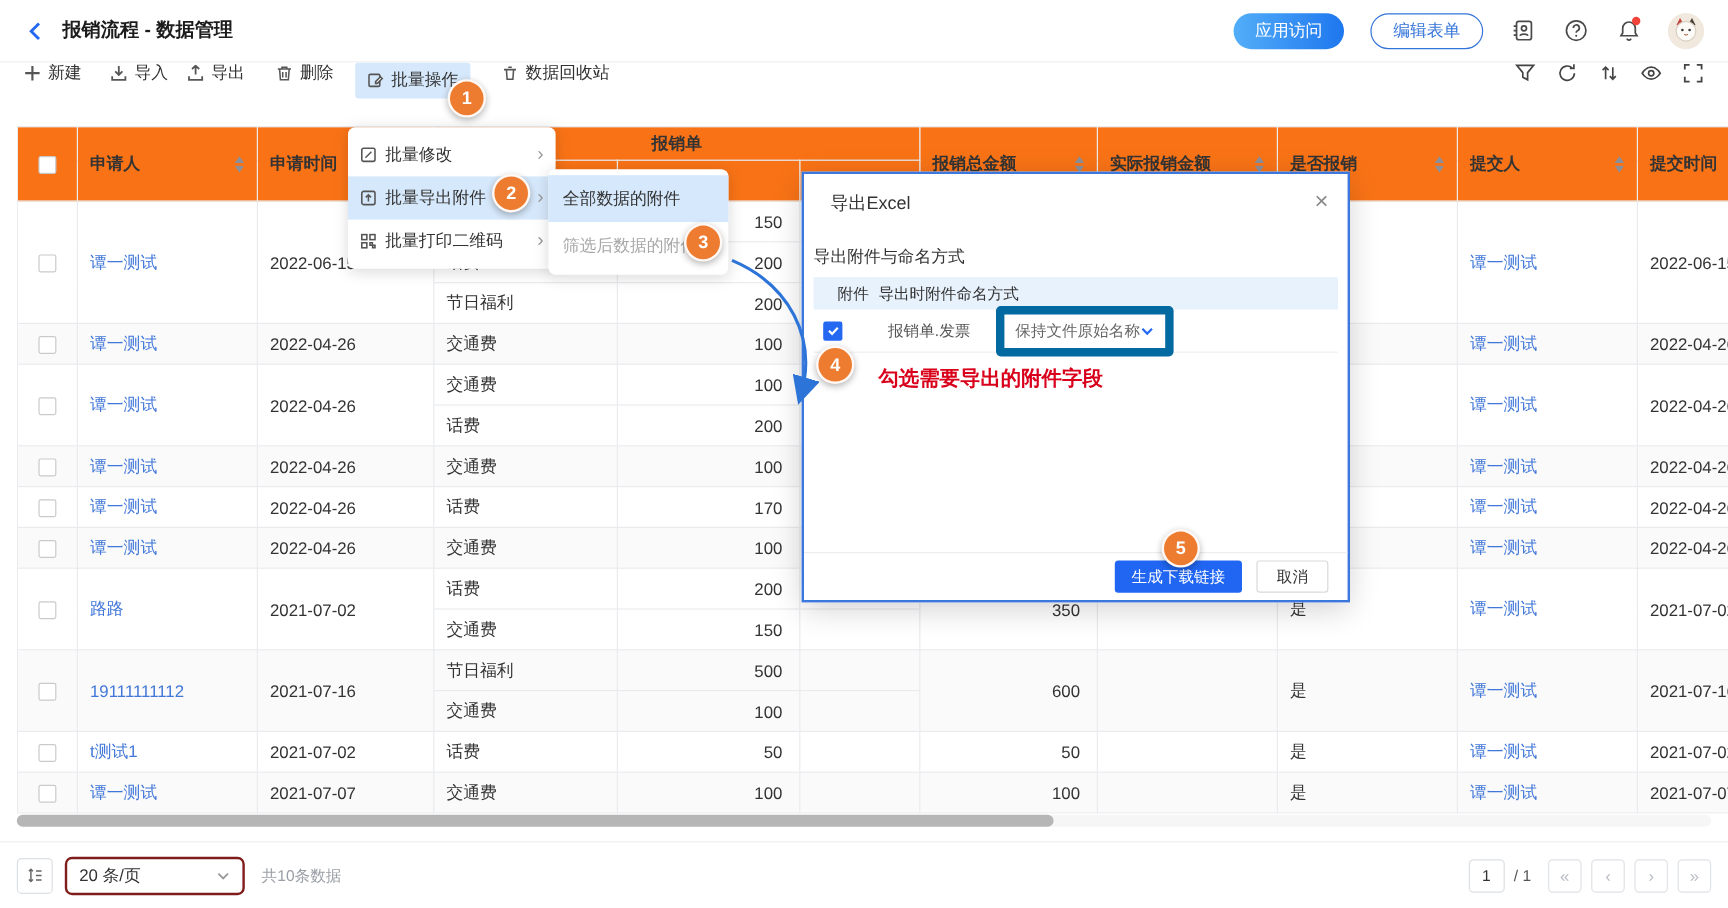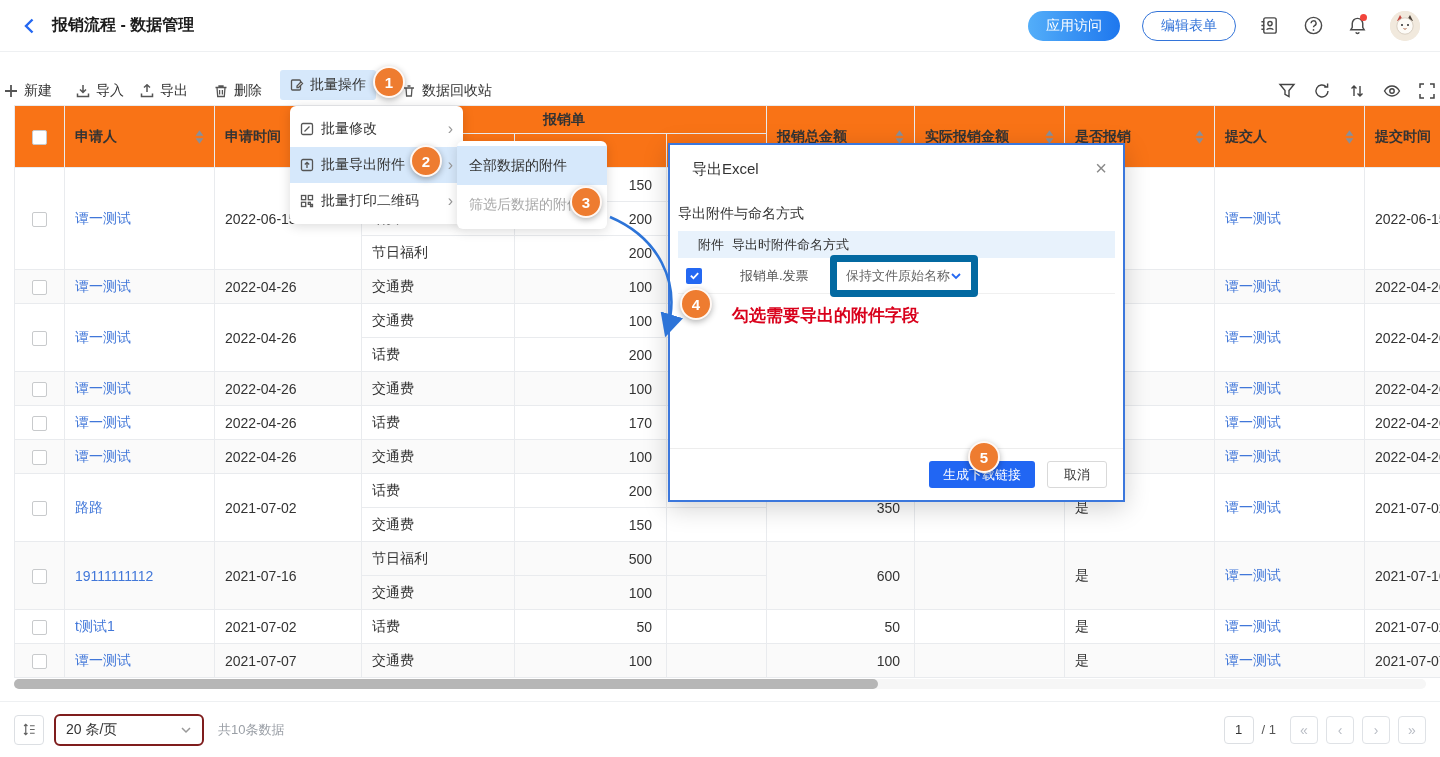--- a/index.html
+++ b/index.html
@@ -17,21 +17,21 @@
     font-size:14px; background:linear-gradient(90deg,#53aef9,#1e77ee); cursor:pointer; }
   .pill-outline { height:30px; padding:0 18px; border:1px solid #3374d9; border-radius:16px;
     color:#3374d9; font-size:14px; background:#fff; cursor:pointer; }
   .top-icon { width:22px; height:22px; color:#4a4a4a; position:relative; display:flex;
     align-items:center; justify-content:center; cursor:pointer; }
   .bell-dot { position:absolute; top:-1px; right:1px; width:7px; height:7px; border-radius:50%; background:#f2443b; }
   .avatar { width:30px; height:30px; border-radius:50%; overflow:hidden; background:#efe7db; cursor:pointer; }
 
   
   .toolbar { position:absolute; top:52px; left:0; right:0; height:48px; display:flex;
-    align-items:flex-end; padding:0 4px; background:#fff;font-family:Liberation Mono, monospace; }
+    align-items:flex-start; padding:0 20px; background:#fff;font-family:Liberation Mono, monospace; }
   .tool-btn { display:flex; align-items:center; gap:6px; font-size:14px; color:#333; cursor:pointer; }
   .tool-btn svg { color:#555; }
   .tb-hl { background:#d6e8fb; border-radius:3px; padding:6px 10px; }
   .toolbar-right { margin-left:auto; display:flex; align-items:center; gap:17px; }
   .tool-icon { width:18px; height:18px; color:#444; cursor:pointer; }
 
   
   .table-wrap { position:absolute; top:105px; left:14px; width:1426px; height:573px; overflow:hidden; }
   table { width:1500px; table-layout:fixed; border-collapse:collapse; font-size:14px; }
   th,td { border:1px solid #e9ebee; }
@@ -98,21 +98,21 @@
   .attach-head .c1 { width:54px; padding-left:20px; }
   .attach-row { margin:0 8px; height:36px; display:flex; align-items:center;
     border-bottom:1px solid #f0f0f0; font-size:13px; color:#555; }
   .cb-checked { width:16px; height:16px; margin-left:8px; border-radius:2px; background:#2468f2;
     display:flex; align-items:center; justify-content:center; cursor:pointer; flex:none; }
   .attach-field { margin-left:38px; width:78px; }
   .naming-select { margin-left:12px; width:148px; height:28px; border:7px solid #0369a1; border-radius:4px;
     display:flex; align-items:center; padding:14px 9px; font-size:13px; color:#666; cursor:pointer; }
   .naming-select svg { margin-left:auto; color:#2468f2; }
   .modal-annotation { margin:10px 0 0 62px; font-size:17px; font-weight:bold; color:#d9001b; }
-  .modal-footer { position:absolute; left:0; right:0; bottom:0; height:52px; border-top:1px solid #ededed;
+  .modal-footer { position:absolute; left:0; right:0; bottom:0; height:40px; border-top:1px solid #ededed;
     display:flex; align-items:center; justify-content:flex-end; gap:12px; padding-right:16px; }
   .btn-primary { height:27px; padding:0 14px; background:#2166f3; color:#fff; border:none;
     border-radius:3px; font-size:13px; cursor:pointer; }
   .btn-default { height:27px; width:60px; background:#fff; color:#333; border:1px solid #d9d9d9;
     border-radius:3px; font-size:13px; cursor:pointer; }
 
   
   .badge { position:absolute; width:32px; height:32px; border-radius:50%; background:#ee7c30;
     border:2px solid rgba(255,255,255,.95); box-shadow:0 2px 6px rgba(0,0,0,.3); color:#fff;
     font-size:15px; font-weight:bold; display:flex; align-items:center; justify-content:center; z-index:40; }

